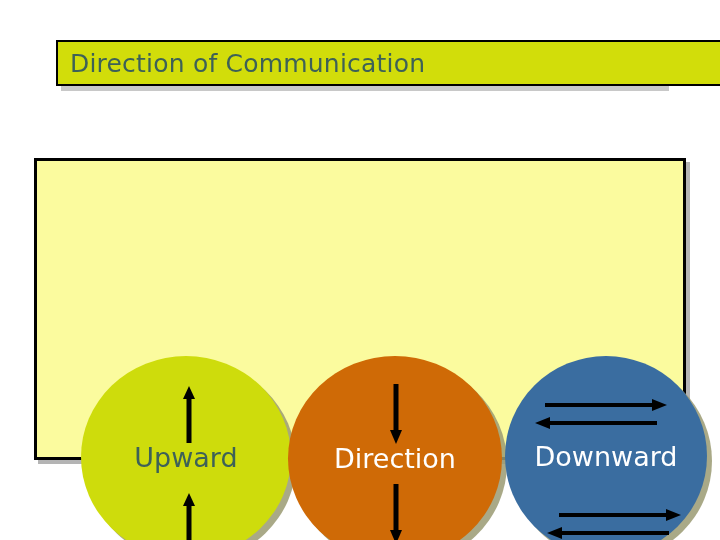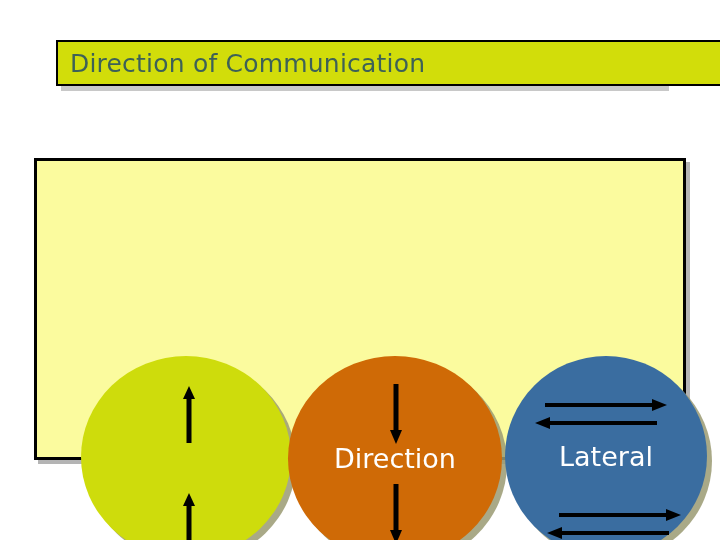--- a/index.html
+++ b/index.html
@@ -144,20 +144,21 @@
 
     <div id="circle-upward-shadow" class="circle-shadow"></div>
     <div id="circle-upward" class="circle">
 
       <div class="varrow" style="left:96px; top:30px;">
         <svg class="arrow-svg" width="24" height="58" viewBox="0 0 24 58">
           <line x1="12" y1="57" x2="12" y2="9" stroke="#000000" stroke-width="5"></line>
           <polygon points="12,0 6,13 18,13" fill="#000000"></polygon>
         </svg>
       </div>
+      <span id="label-upward" class="circle-label">Upward</span>
 
       <div class="varrow" style="left:96px; top:137px;">
         <svg class="arrow-svg" width="24" height="58" viewBox="0 0 24 58">
           <line x1="12" y1="57" x2="12" y2="9" stroke="#000000" stroke-width="5"></line>
           <polygon points="12,0 6,13 18,13" fill="#000000"></polygon>
         </svg>
       </div>
     </div>
 
     <div id="circle-downward-shadow" class="circle-shadow"></div>
@@ -189,21 +190,21 @@
         </svg>
       </div>
 
       <div class="harrow" style="left:30px; top:60px;">
         <svg class="arrow-svg" width="122" height="14" viewBox="0 0 122 14">
           <line x1="12" y1="7" x2="122" y2="7" stroke="#000000" stroke-width="4"></line>
           <polygon points="0,7 15,1 15,13" fill="#000000"></polygon>
         </svg>
       </div>
 
-      <span id="label-lateral" class="circle-label">Lateral</span>
+      <span id="label-lateral" class="circle-label">Downward</span>
 
       <div class="harrow" style="left:54px; top:152px;">
         <svg class="arrow-svg" width="122" height="14" viewBox="0 0 122 14">
           <line x1="0" y1="7" x2="110" y2="7" stroke="#000000" stroke-width="4"></line>
           <polygon points="122,7 107,1 107,13" fill="#000000"></polygon>
         </svg>
       </div>
 
       <div class="harrow" style="left:42px; top:170px;">
         <svg class="arrow-svg" width="122" height="14" viewBox="0 0 122 14">

